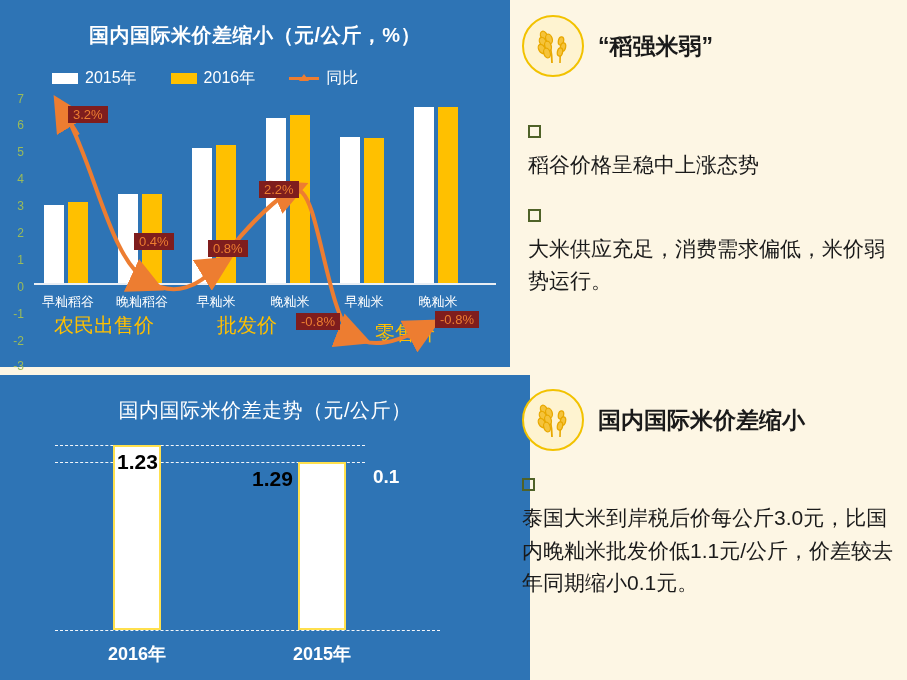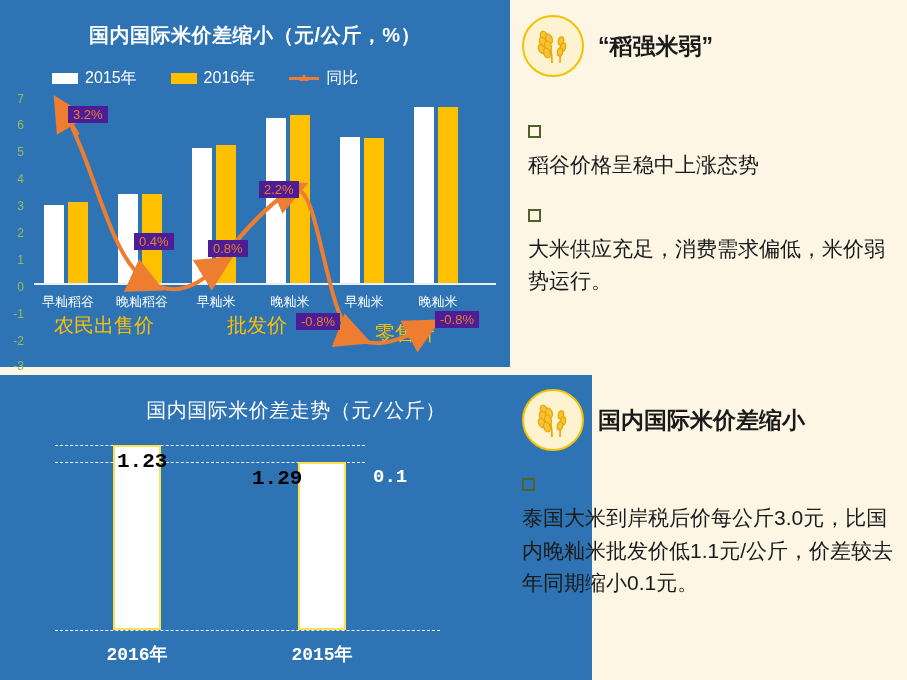--- a/index.html
+++ b/index.html
@@ -4,21 +4,21 @@
 <style>
   html,body{margin:0;padding:0;}
   body{
     width:907px;height:680px;position:relative;overflow:hidden;
     background:#FDF6E4;
     font-family:"Liberation Sans","DejaVu Sans",sans-serif;
   }
   
   .panel-blue{position:absolute;background:#2E74B5;}
   #top-chart-panel{left:0;top:0;width:510px;height:367px;}
-  #bottom-chart-panel{left:0;top:375px;width:592px;height:305px;font-family:Liberation Mono, monospace;}
+  #bottom-chart-panel{left:0;top:375px;width:530px;height:305px;}
 
   .chart-title{
     position:absolute;left:0;width:100%;text-align:center;
     color:#FFFFFF;font-weight:bold;letter-spacing:.5px;
   }
   #top-title{top:22px;font-size:20px;}
   #bottom-title{top:22px;font-size:20px;font-weight:normal;}
 
   
   #legend{position:absolute;top:68px;left:52px;display:flex;align-items:center;gap:34px;}
@@ -33,21 +33,21 @@
 
   
   #plot1{position:absolute;left:30px;top:98px;width:470px;height:258px;}
   .ytick{position:absolute;left:-26px;color:#9BBB59;font-size:12px;width:20px;text-align:right;}
   .axis-line{position:absolute;left:4px;width:462px;height:2px;background:#E9EEF4;}
   .bar{position:absolute;bottom:0;}
   .bar-white{background:#FFFFFF;}
   .bar-yellow{background:#FFC000;}
   .cat-label{position:absolute;color:#FFFFFF;font-size:13px;text-align:center;white-space:nowrap;}
   .group-label{position:absolute;color:#FFC000;font-size:20px;text-align:center;white-space:nowrap;}
-  .dlabel{position:absolute;background:#4c1d95;color:#ED7D31;font-size:13px;
+  .dlabel{position:absolute;background:#7f1d1d;color:#ED7D31;font-size:13px;
           padding:1px 5px;white-space:nowrap;}
   #line-svg{position:absolute;left:0;top:0;width:510px;height:367px;pointer-events:none;}
 
   
   #plot2{position:absolute;left:55px;top:70px;width:420px;height:185px;}
   .gridline{position:absolute;height:0;border-top:1px dashed #FFFFFF;opacity:.95;}
   .bar2{position:absolute;bottom:0;background:#FFFFFF;border:2px solid #FFE04D;box-sizing:border-box;}
   .bar2-val{position:absolute;color:#000000;font-size:21px;font-weight:bold;}
   .bar2-cat{position:absolute;color:#FFFFFF;font-size:18px;font-weight:bold;text-align:center;}
   #diff-label{position:absolute;color:#FFFFFF;font-size:19px;font-weight:bold;margin-top:27px;}
@@ -124,21 +124,21 @@
     <div class="bar bar-yellow" style="left:408px;width:20px;height:176px;bottom:73px"></div>
 
     <div class="cat-label" style="left:-4px;top:195px;width:84px">早籼稻谷</div>
     <div class="cat-label" style="left:70px;top:195px;width:84px">晚籼稻谷</div>
     <div class="cat-label" style="left:144px;top:195px;width:84px">早籼米</div>
     <div class="cat-label" style="left:218px;top:195px;width:84px">晚籼米</div>
     <div class="cat-label" style="left:292px;top:195px;width:84px">早籼米</div>
     <div class="cat-label" style="left:366px;top:195px;width:84px">晚籼米</div>
 
     <div class="group-label" style="left:-6px;top:214px;width:160px">农民出售价</div>
-    <div class="group-label" style="left:152px;top:214px;width:150px">批发价</div>
+    <div class="group-label" style="left:142px;top:214px;width:150px">批发价</div>
     <div class="group-label" style="left:300px;top:222px;width:150px">零售价</div>
   </div>
 
   <svg id="line-svg" viewBox="0 0 510 367">
     <defs>
       <marker id="arw" markerWidth="9" markerHeight="9" refX="4" refY="4.5" orient="auto">
         <path d="M0,0 L9,4.5 L0,9 Z" fill="#ED7D31"></path>
       </marker>
     </defs>
     <path d="M66,115 C96,170 110,258 147,281 C175,298 200,286 216,266

